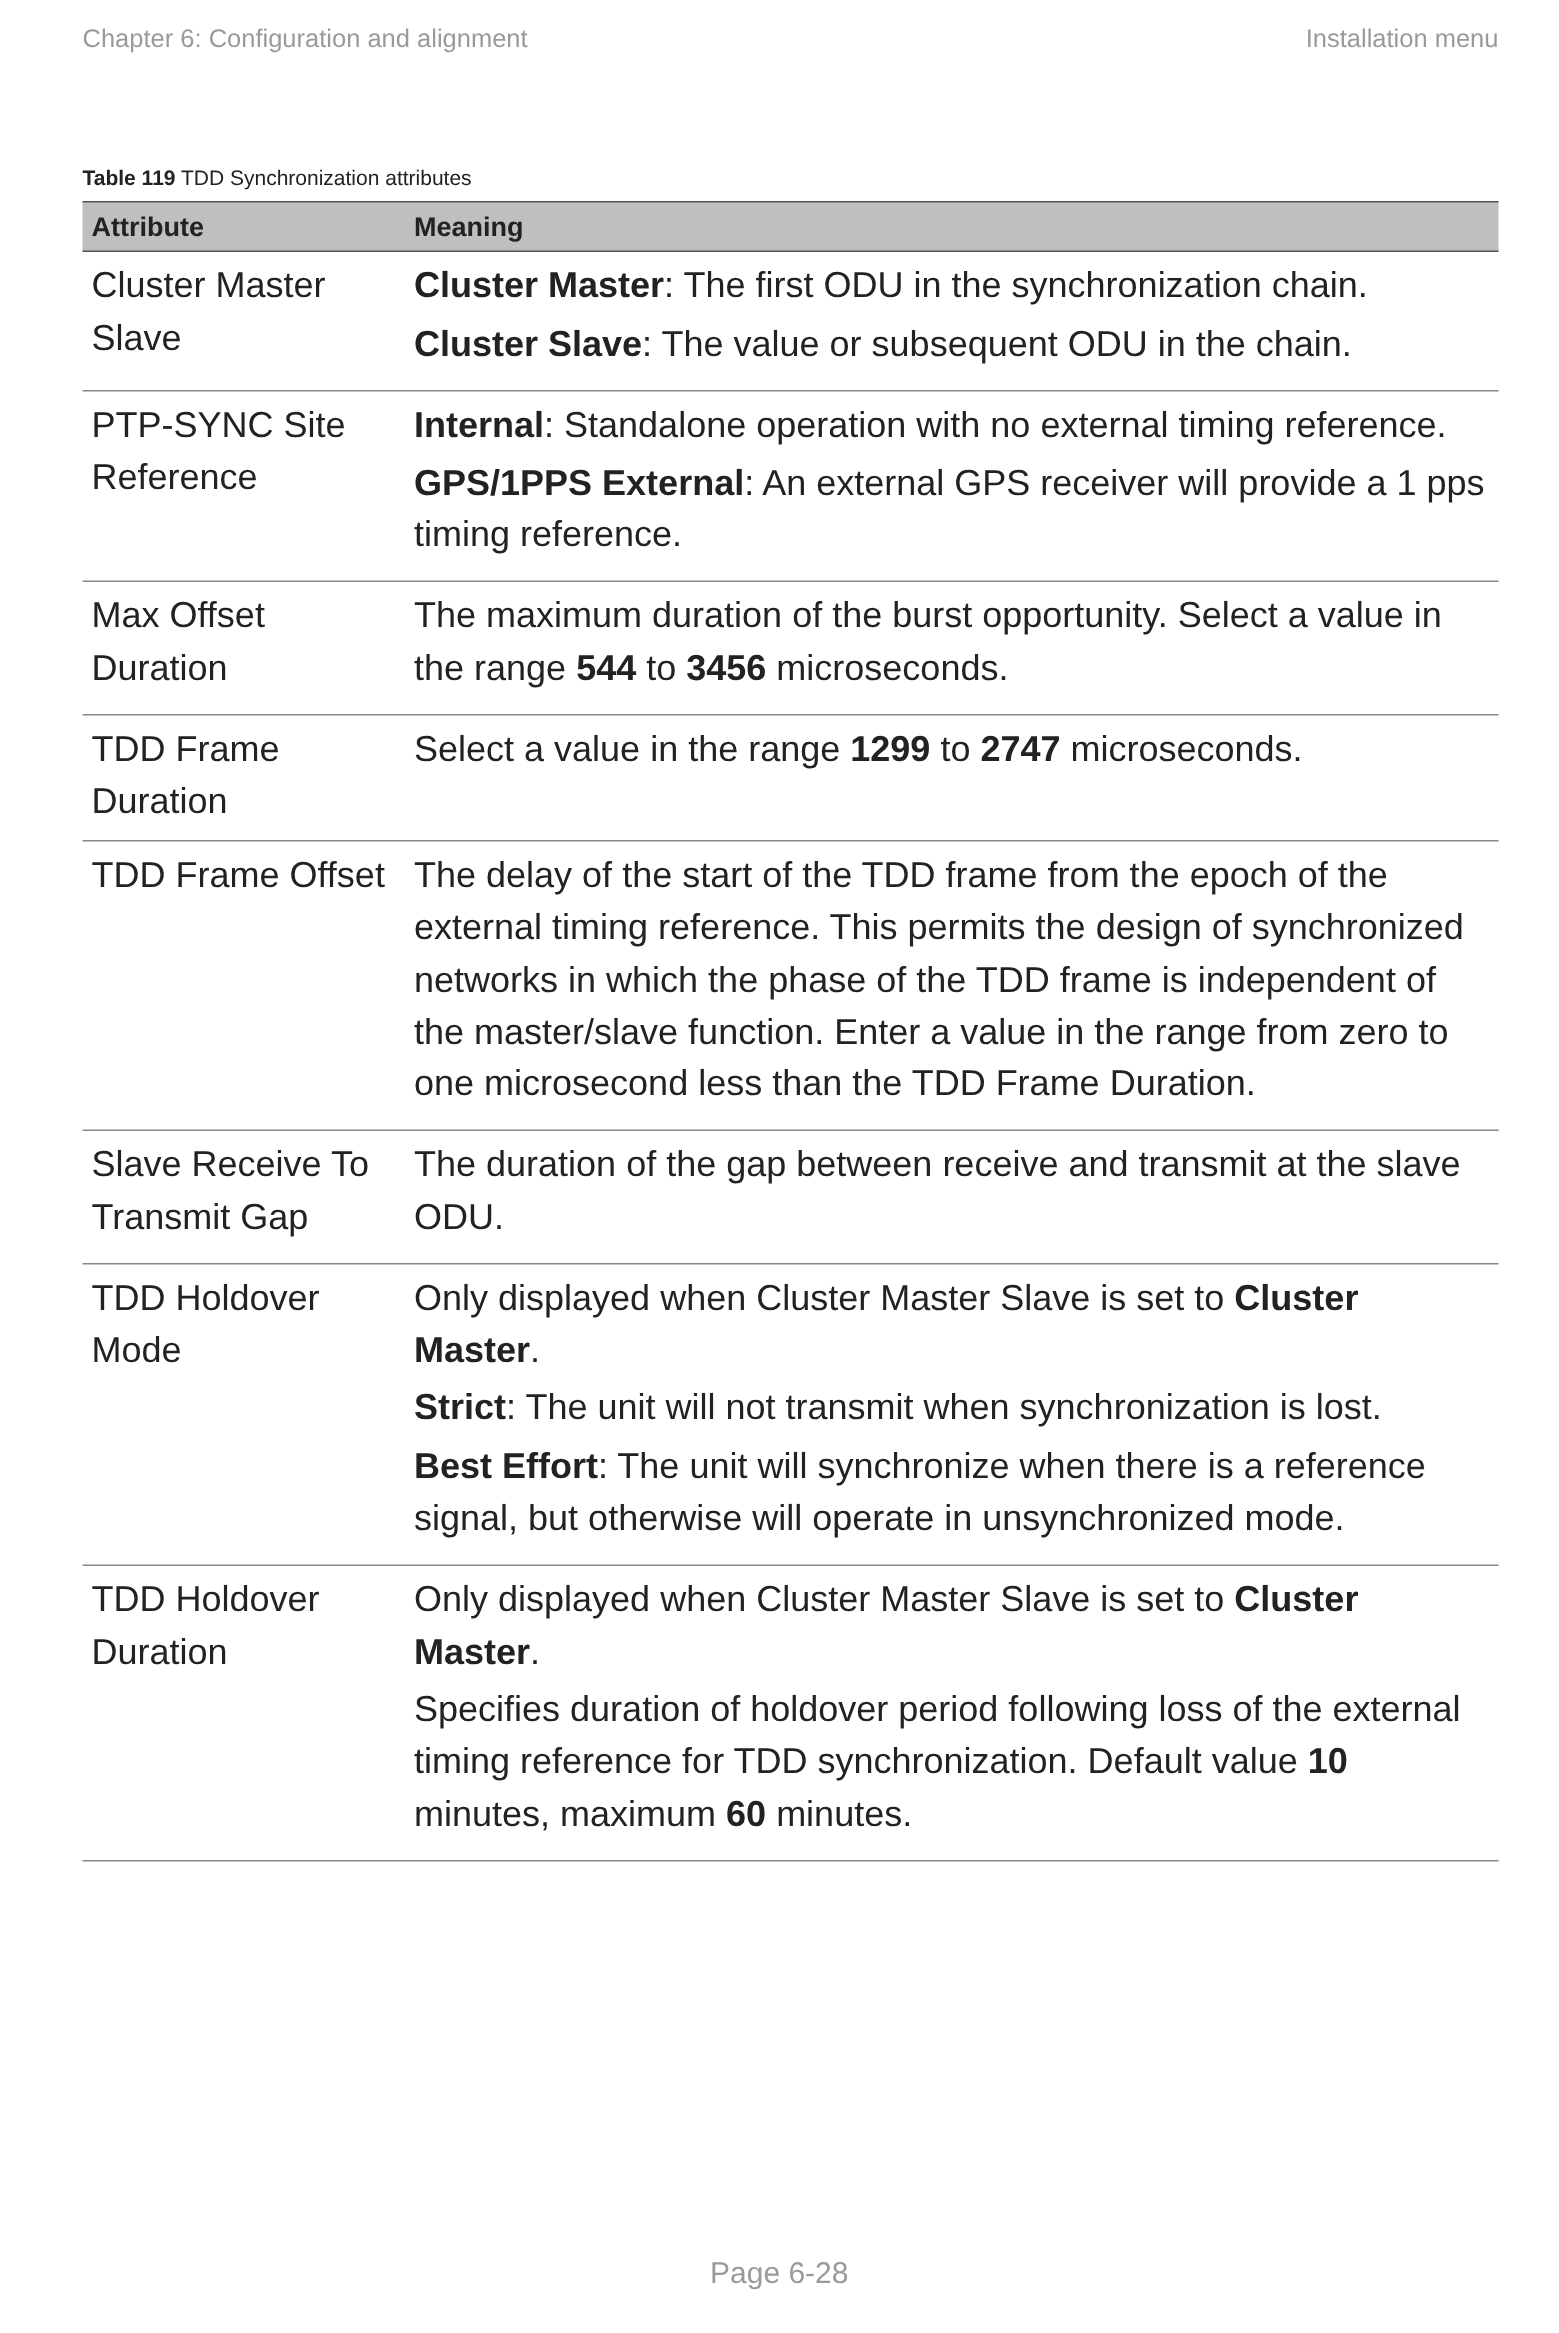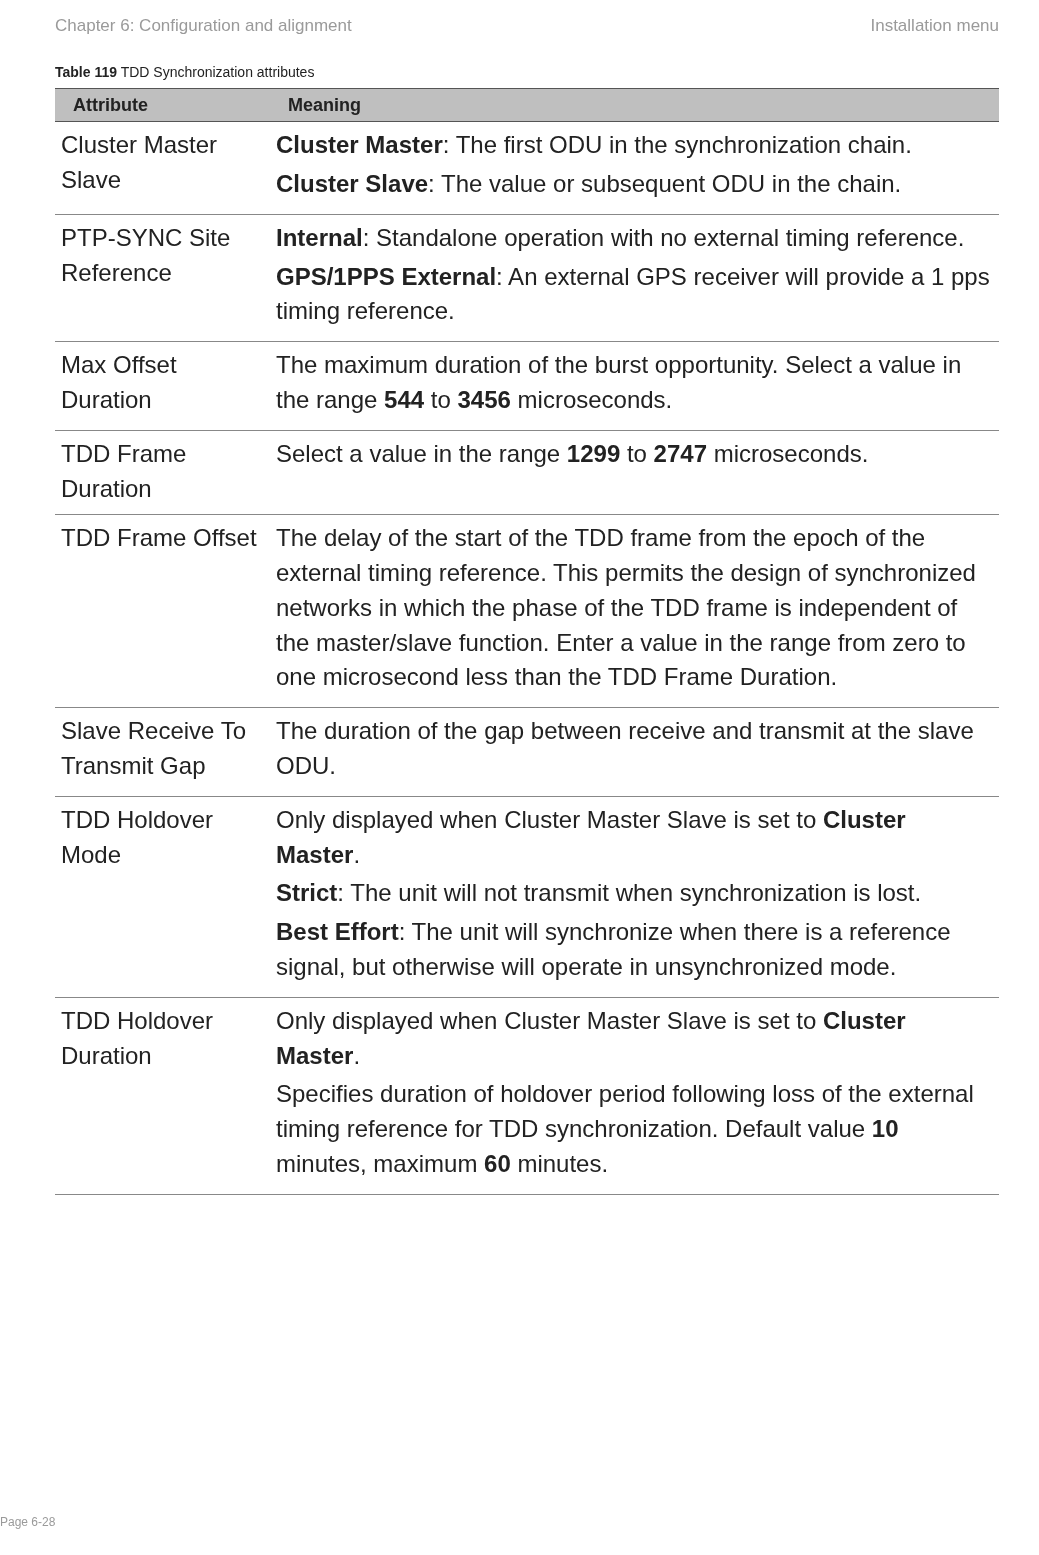--- a/index.html
+++ b/index.html
@@ -16,56 +16,57 @@
     min-height: 1555px;
     box-sizing: border-box;
     padding: 15px 40px 30px 55px;
     position: relative;
   }
   .hdr {
     display: flex;
     justify-content: space-between;
     color: #9a9a9a;
     font-size: 17px;
-    margin-bottom: 25px;
+    margin-bottom: 71px;
   }
   .caption {
     margin-bottom: 6px;
     font-size: 14px;
   }
   .caption .lbl { font-weight: 700; }
   table {
     width: 100%;
     border-collapse: collapse;
     table-layout: fixed;
   }
   col.attr { width: 215px; }
   th {
     text-align: left;
     font-weight: 700;
     background: #bfbfbf;
     border-top: 1.5px solid #555;
     border-bottom: 1.5px solid #555;
-    padding: 4px 18px;
+    padding: 4px 6px;
     font-size: 18px;
   }
   td {
     vertical-align: top;
     padding: 6px 6px 8px 6px;
     border-bottom: 1.2px solid #888;
     font-size: 24px;
     line-height: 1.45;
   }
   .b { font-weight: 700; }
   .footer {
     position: absolute;
     bottom: 25px;
     left: 0; right: 0;
+    text-align: center;
     color: #9a9a9a;
-    font-size: 12px;
+    font-size: 20px;
   }
   p { margin: 0 0 4px 0; }
 </style>
 </head>
 <body>
 
 <div class="page">
 
   <div class="hdr">
     <span>Chapter 6:  Configuration and alignment</span>

